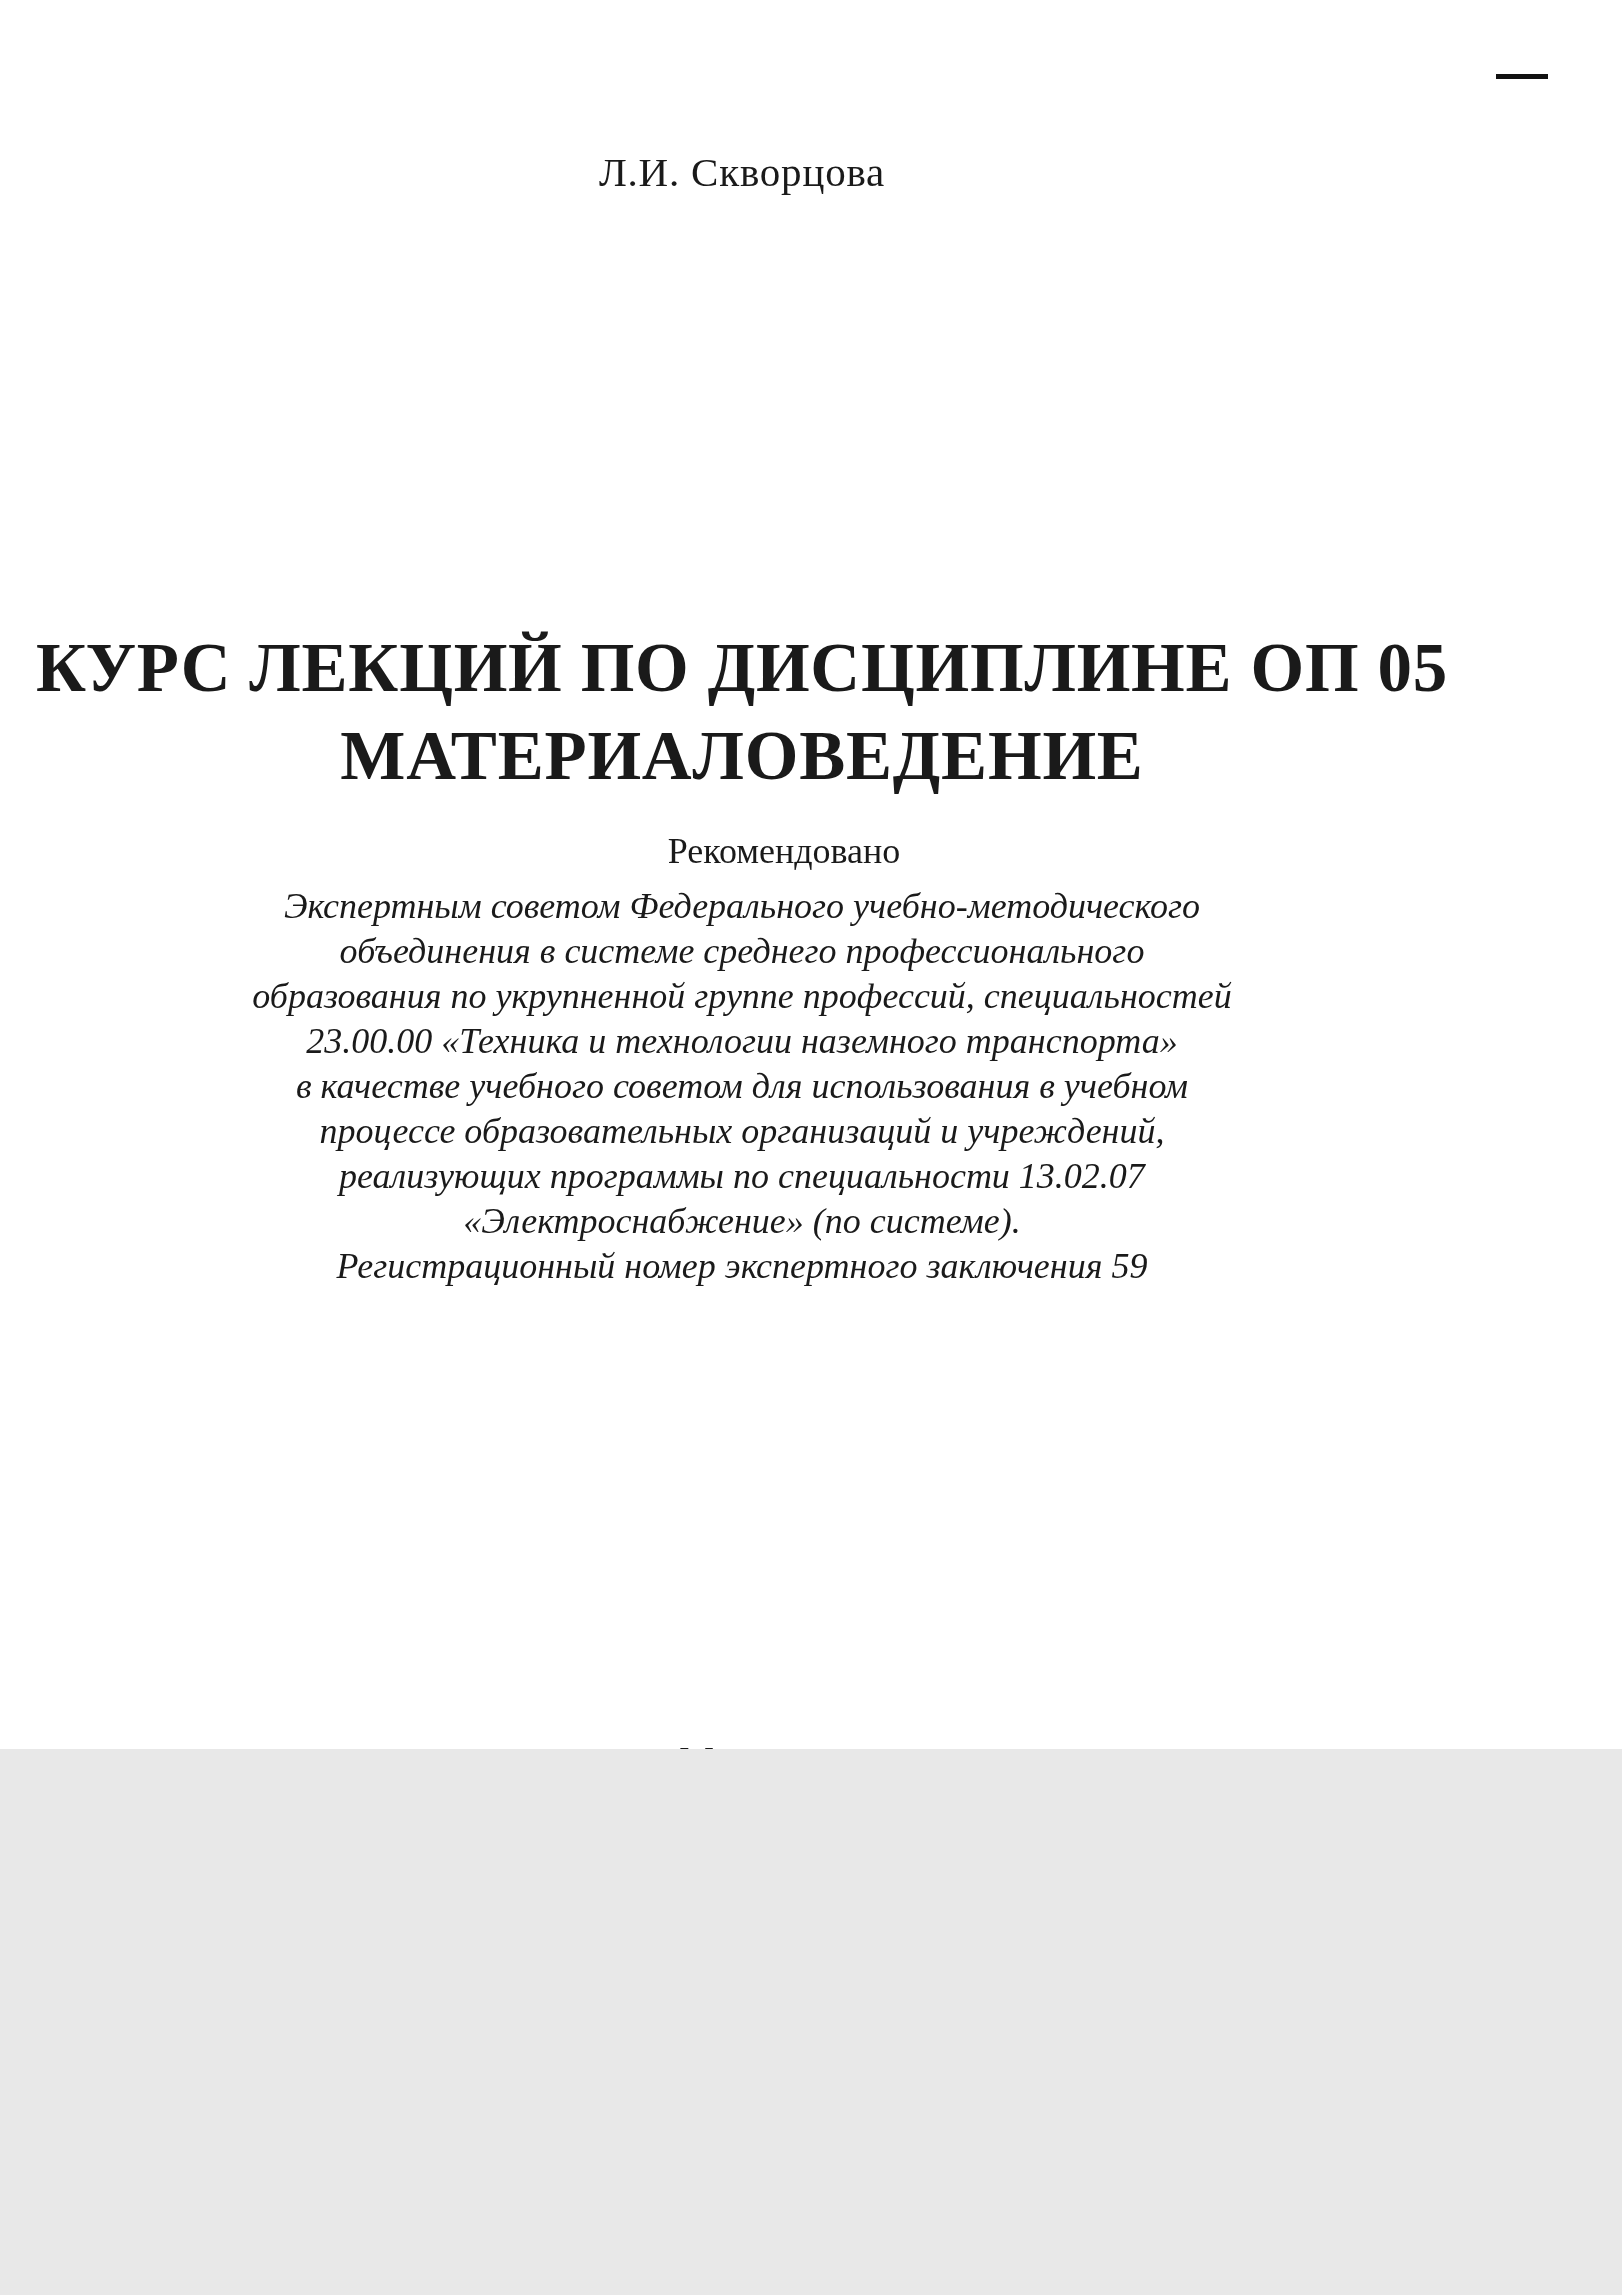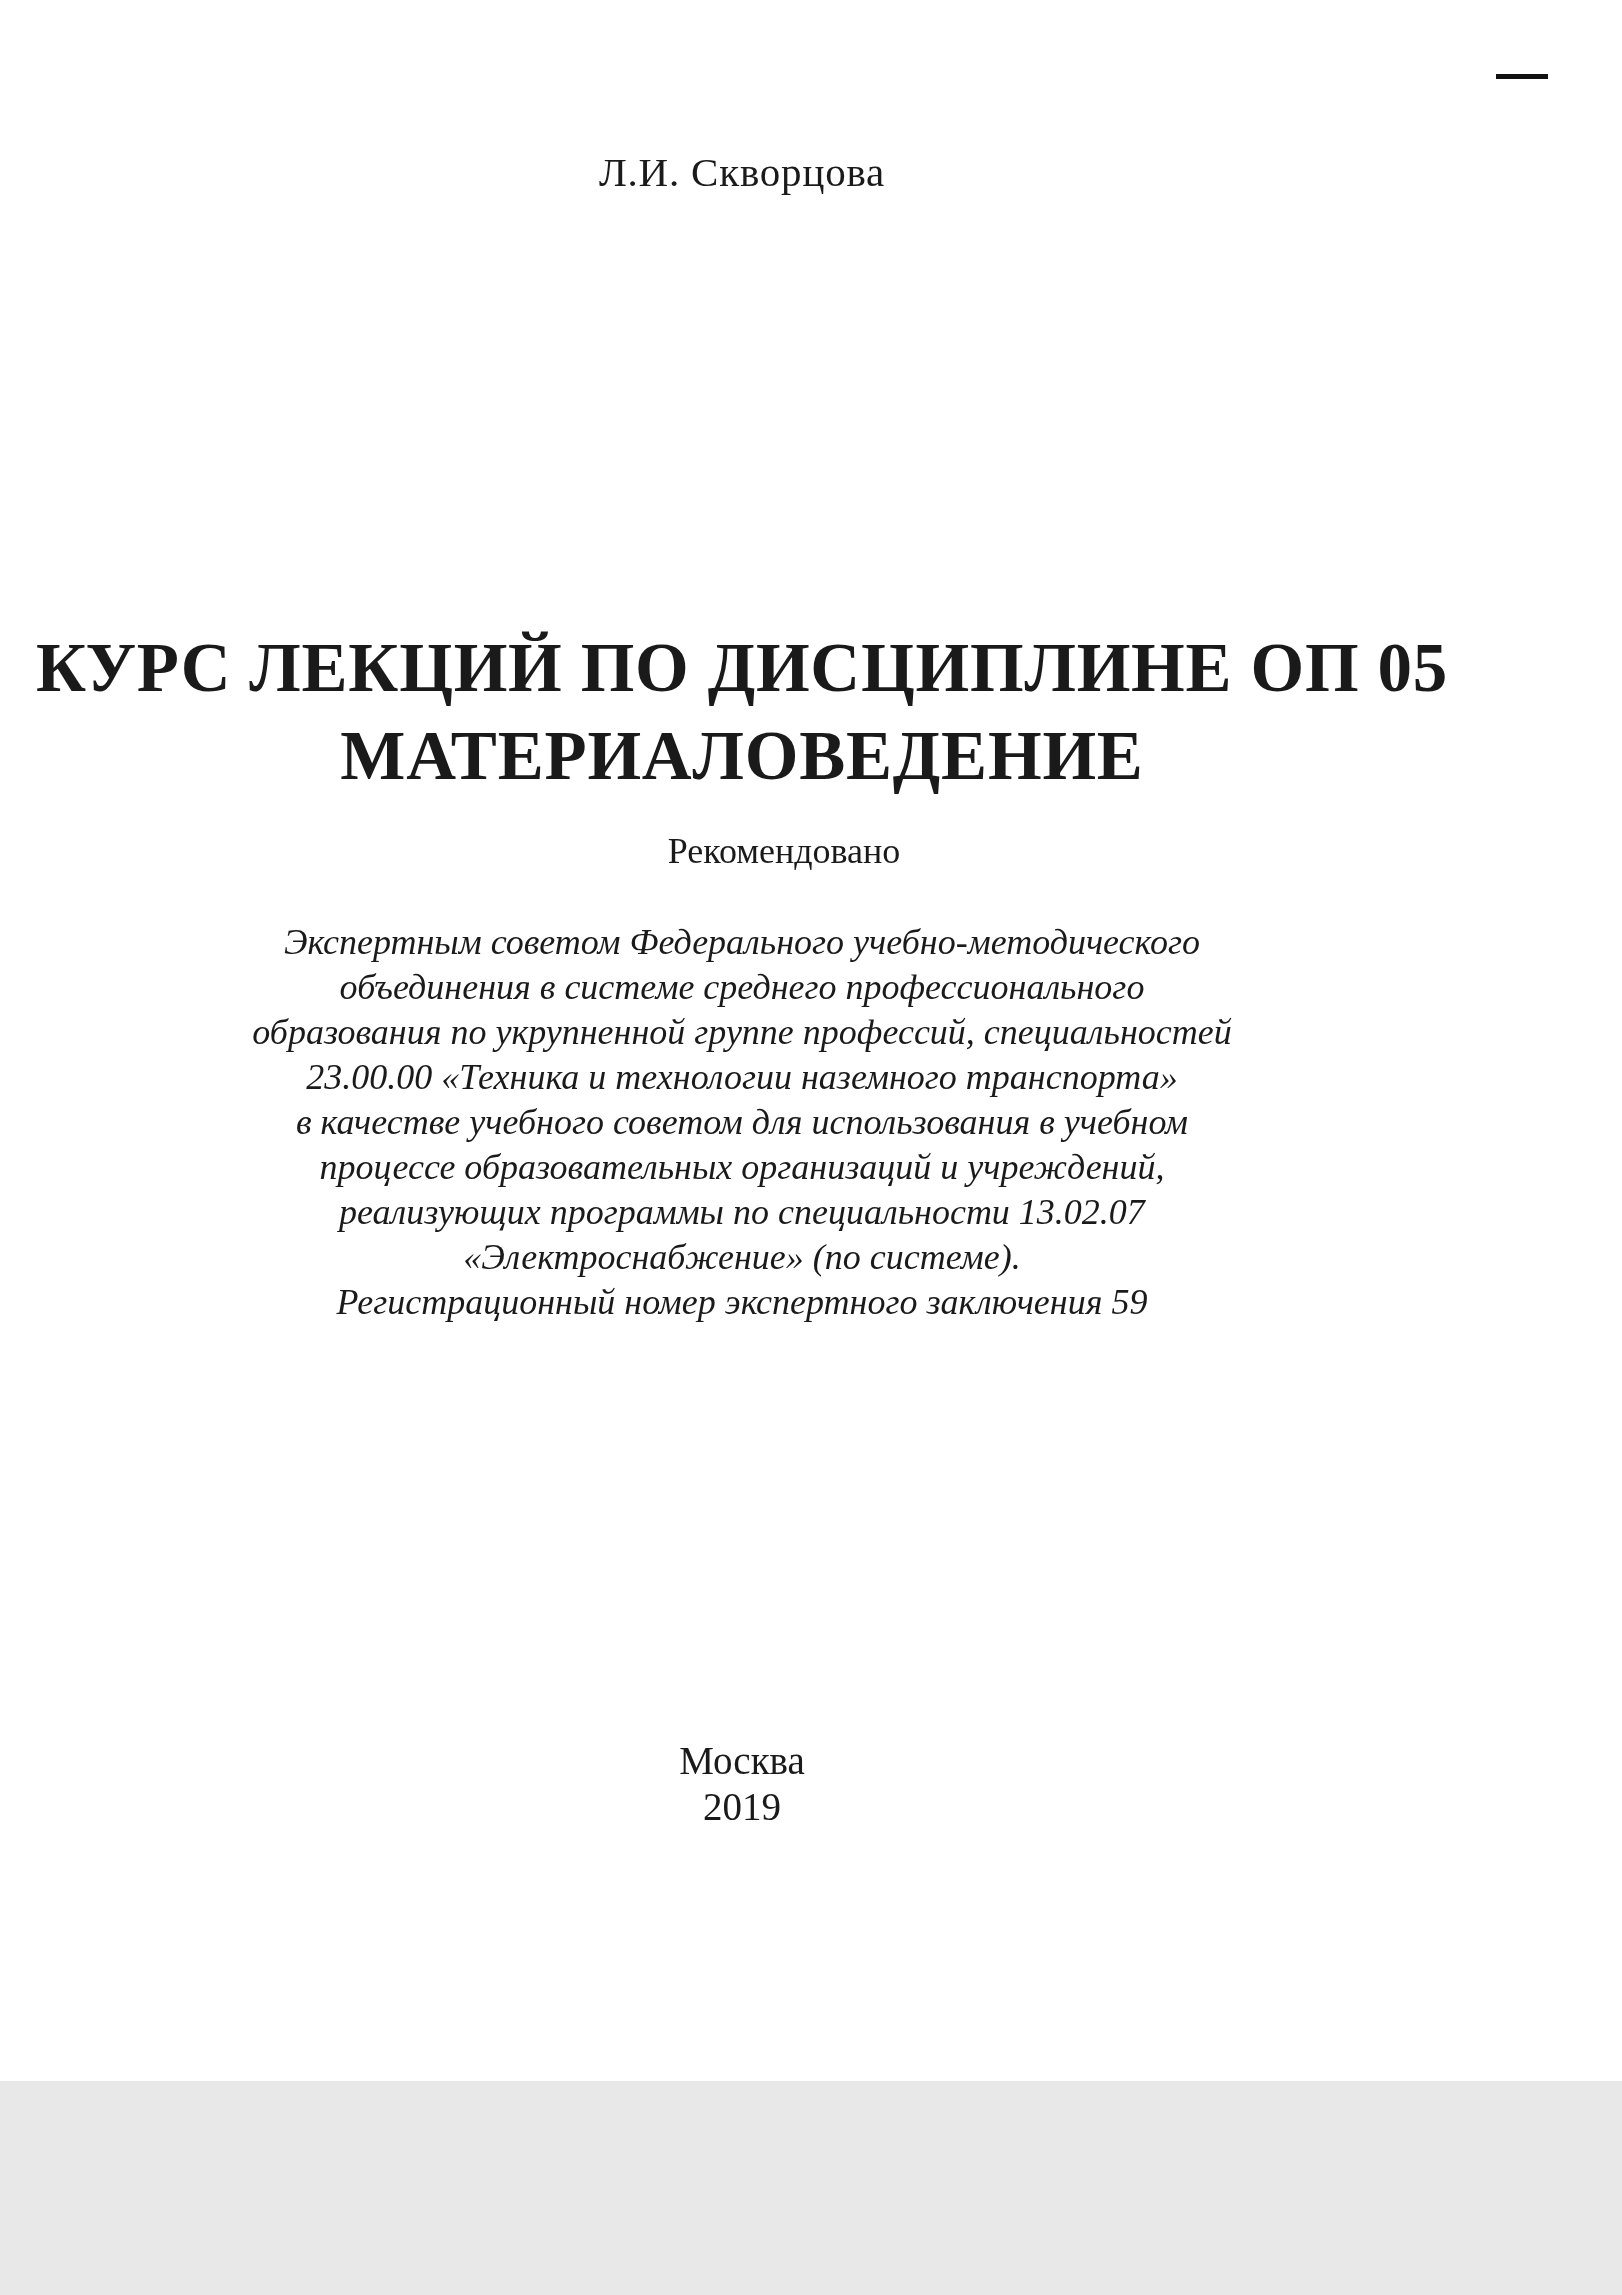--- a/index.html
+++ b/index.html
@@ -3,21 +3,21 @@
 <meta charset="utf-8">
 <style>
   html, body {
     margin: 0;
     padding: 0;
     background: #e8e8e8;
   }
   .page {
     position: relative;
     width: 1623px;
-    height: 2081px;
+    height: 1749px;
     background: #ffffff;
     color: #1a1a1a;
     font-family: "Liberation Serif", "DejaVu Serif", serif;
     overflow: hidden;
   }
   
   .content {
     position: absolute;
     left: 0;
     top: 0;
@@ -48,21 +48,21 @@
     left: 0;
     width: 100%;
     top: 830px;
     font-size: 36px;
     padding-left: 42px;
   }
   .rec-block {
     position: absolute;
     left: 0;
     width: 100%;
-    top: 920px;
+    top: 884px;
     font-style: italic;
     font-size: 36px;
     line-height: 45px;
   }
   .imprint {
     position: absolute;
     left: 0;
     width: 100%;
     top: 1738px;
     font-size: 39px;

